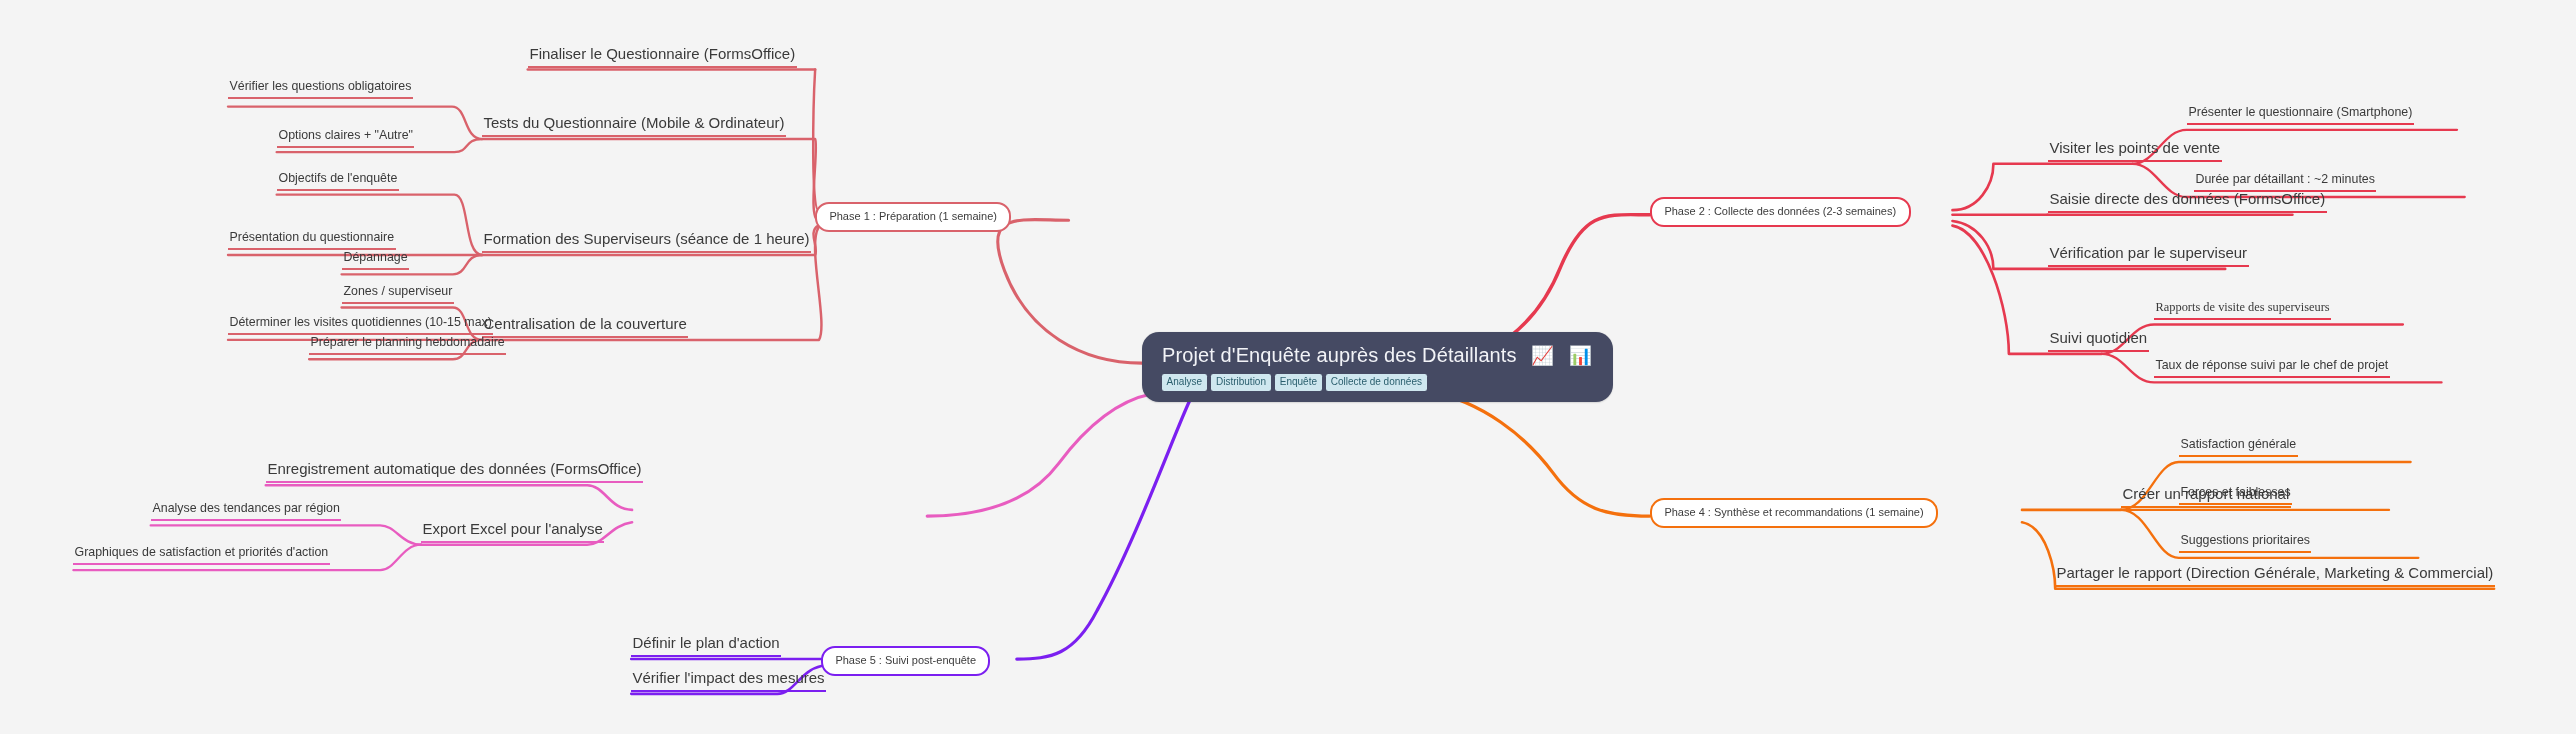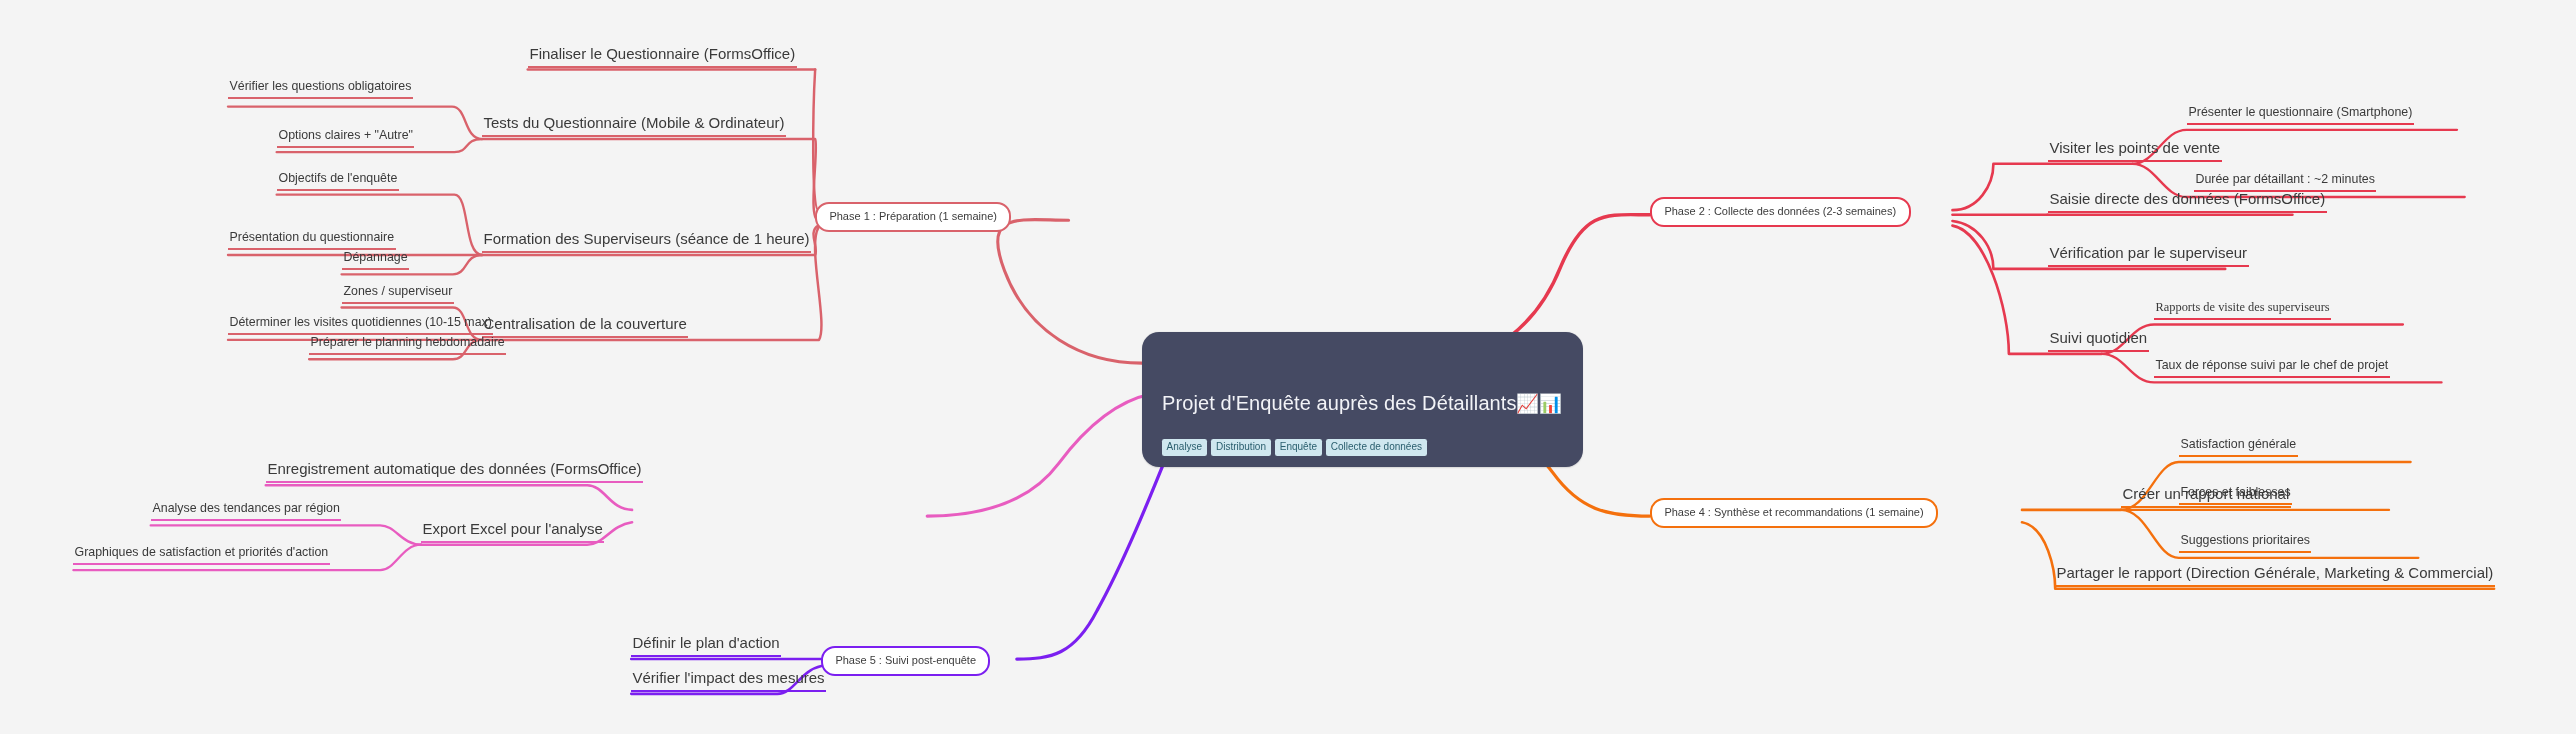--- a/index.html
+++ b/index.html
@@ -23,26 +23,25 @@
     border-radius:17px;
     padding:12.4px 20px 10.8px 20px;
     color:#ffffff;
     box-shadow:0 0.8px 1.5px rgba(0,0,0,.12);
   }
   .root-title{
     font-size:20px;
     font-weight:400;
     letter-spacing:0.1px;
     color:#f2f3f7;
-    display:flex;align-items:center;gap:0;
+    display:flex;align-items:center;gap:15px;
     line-height:1.15;
-    margin-top:48px;
   }
   .root-emoji{font-family:"DejaVu Sans",sans-serif;font-size:18.5px;letter-spacing:0;}
-  .root-tags{margin-top:24px;display:flex;gap:4.6px;text-align:center;}
+  .root-tags{margin-top:7px;display:flex;gap:4.6px;text-align:center;}
   .tag{
     background:#cfe7ef;
     color:#2b5f6e;
     font-size:10px;
     line-height:1;
     padding:3.1px 4.6px 3.9px 4.6px;
     border-radius:2.3px;
     font-family:"Liberation Sans",sans-serif;
   }
 

